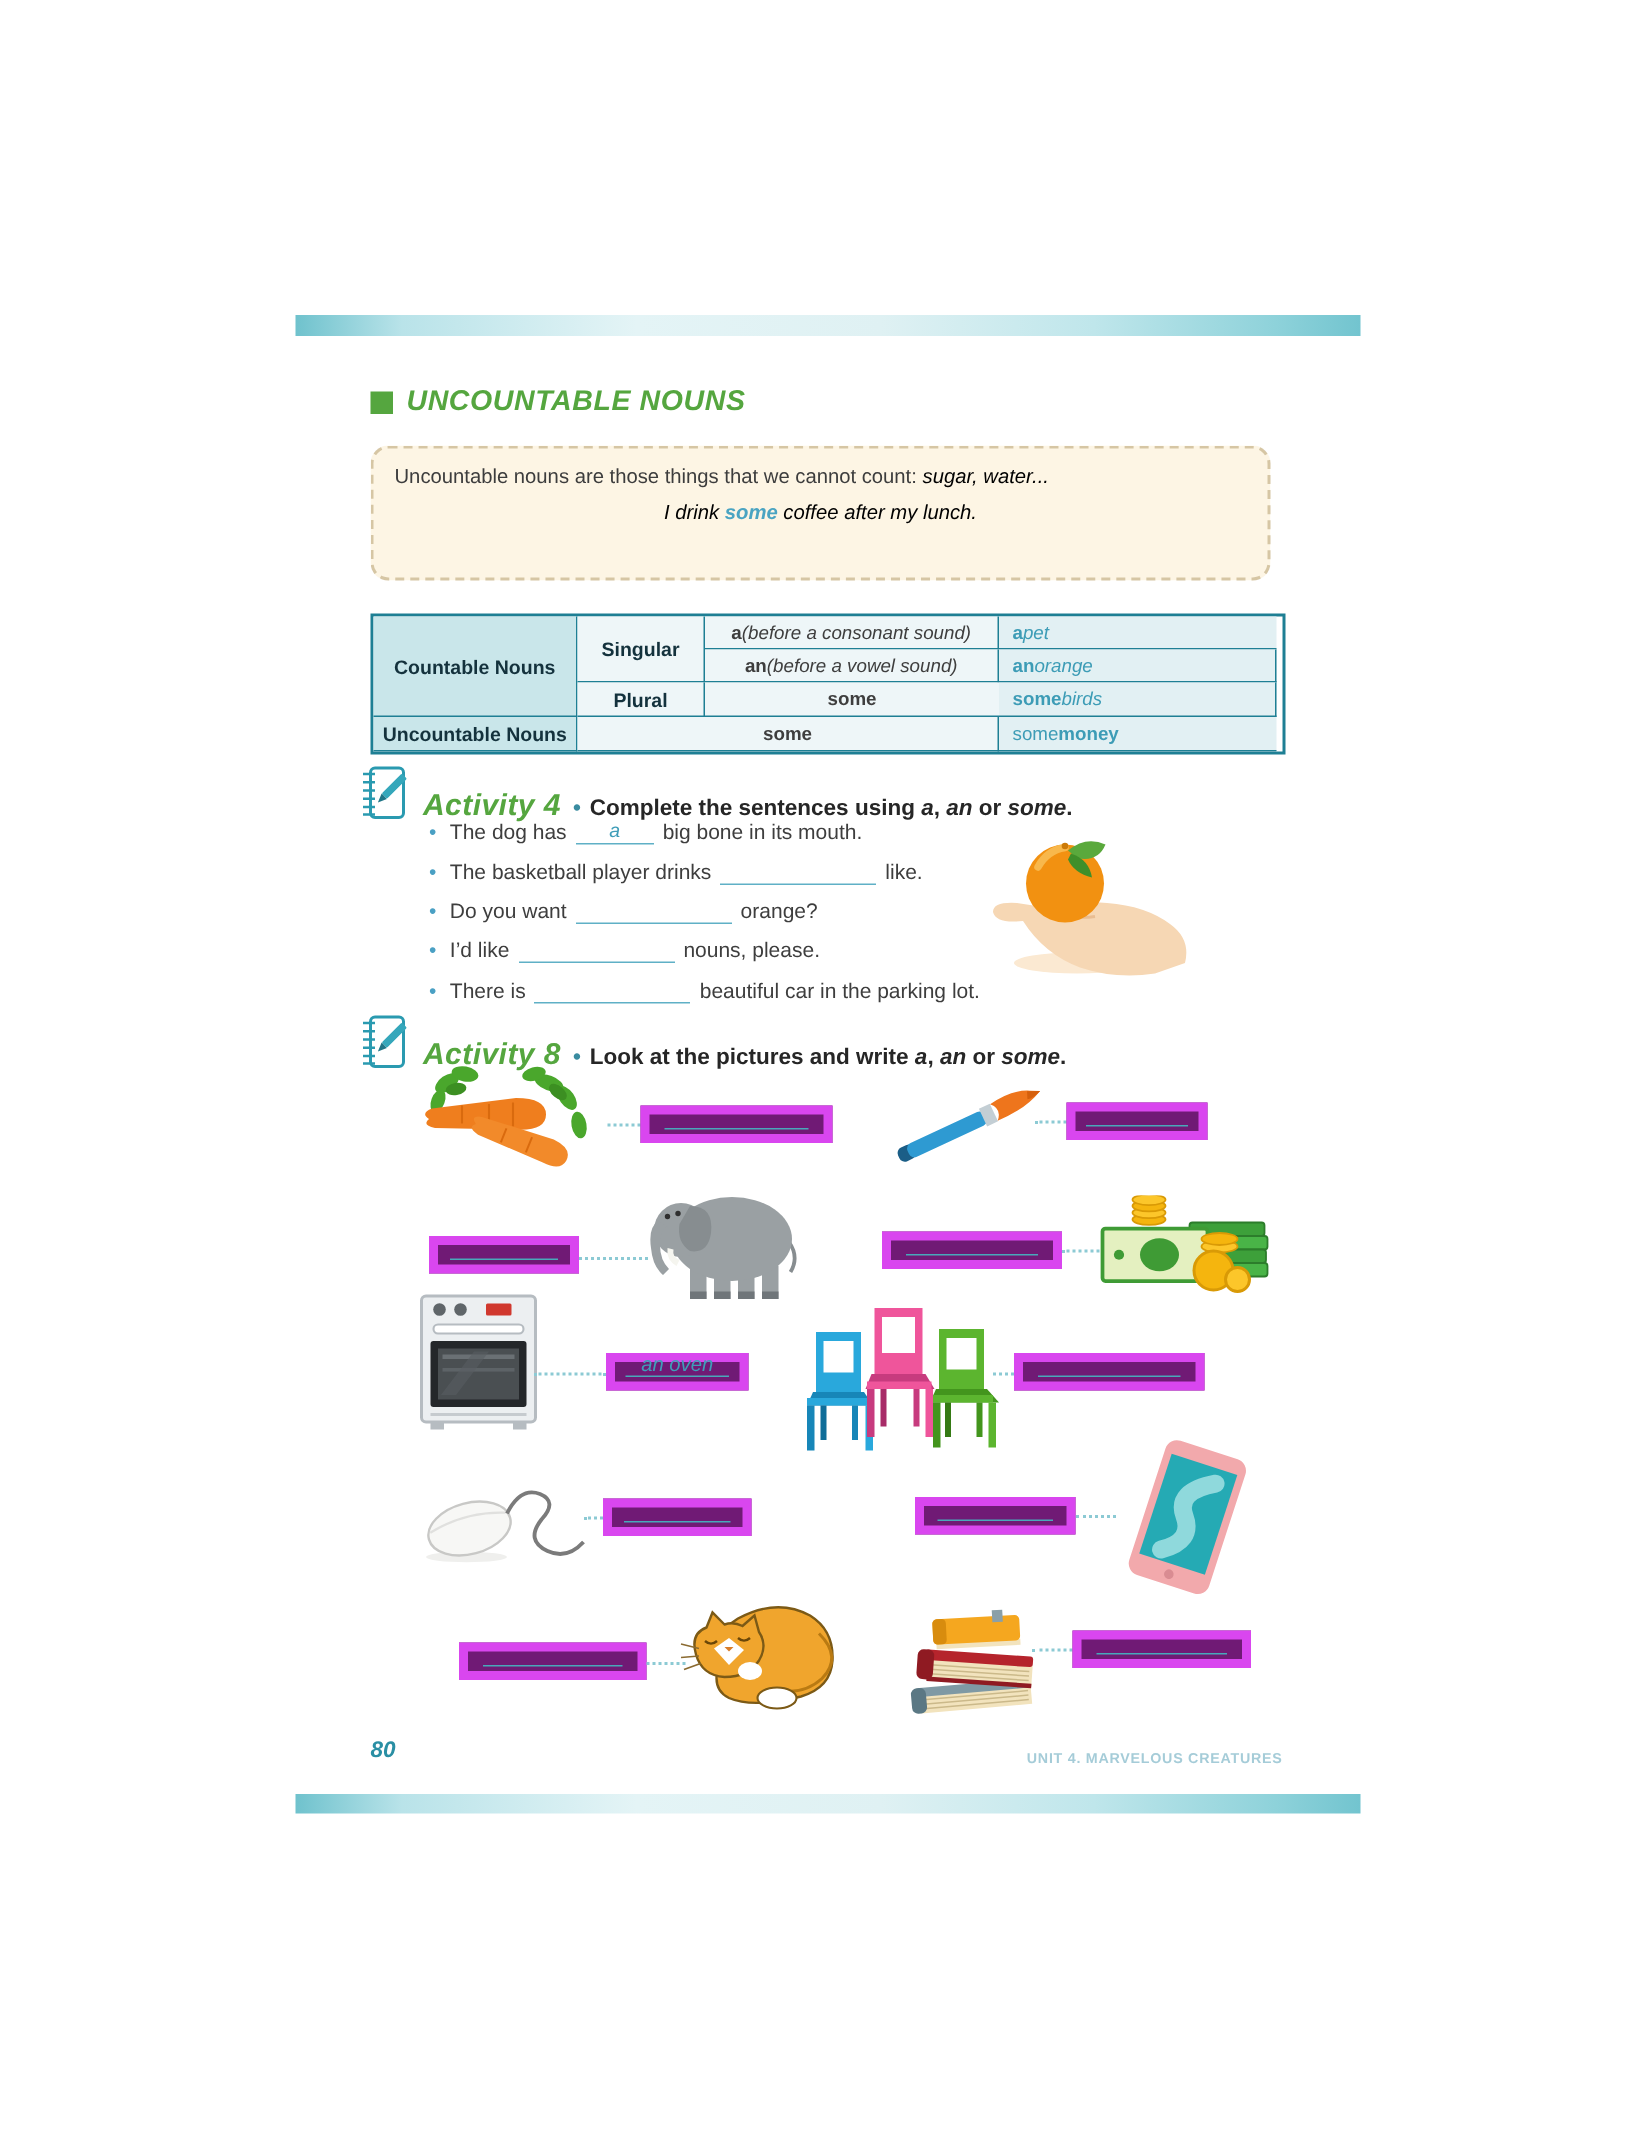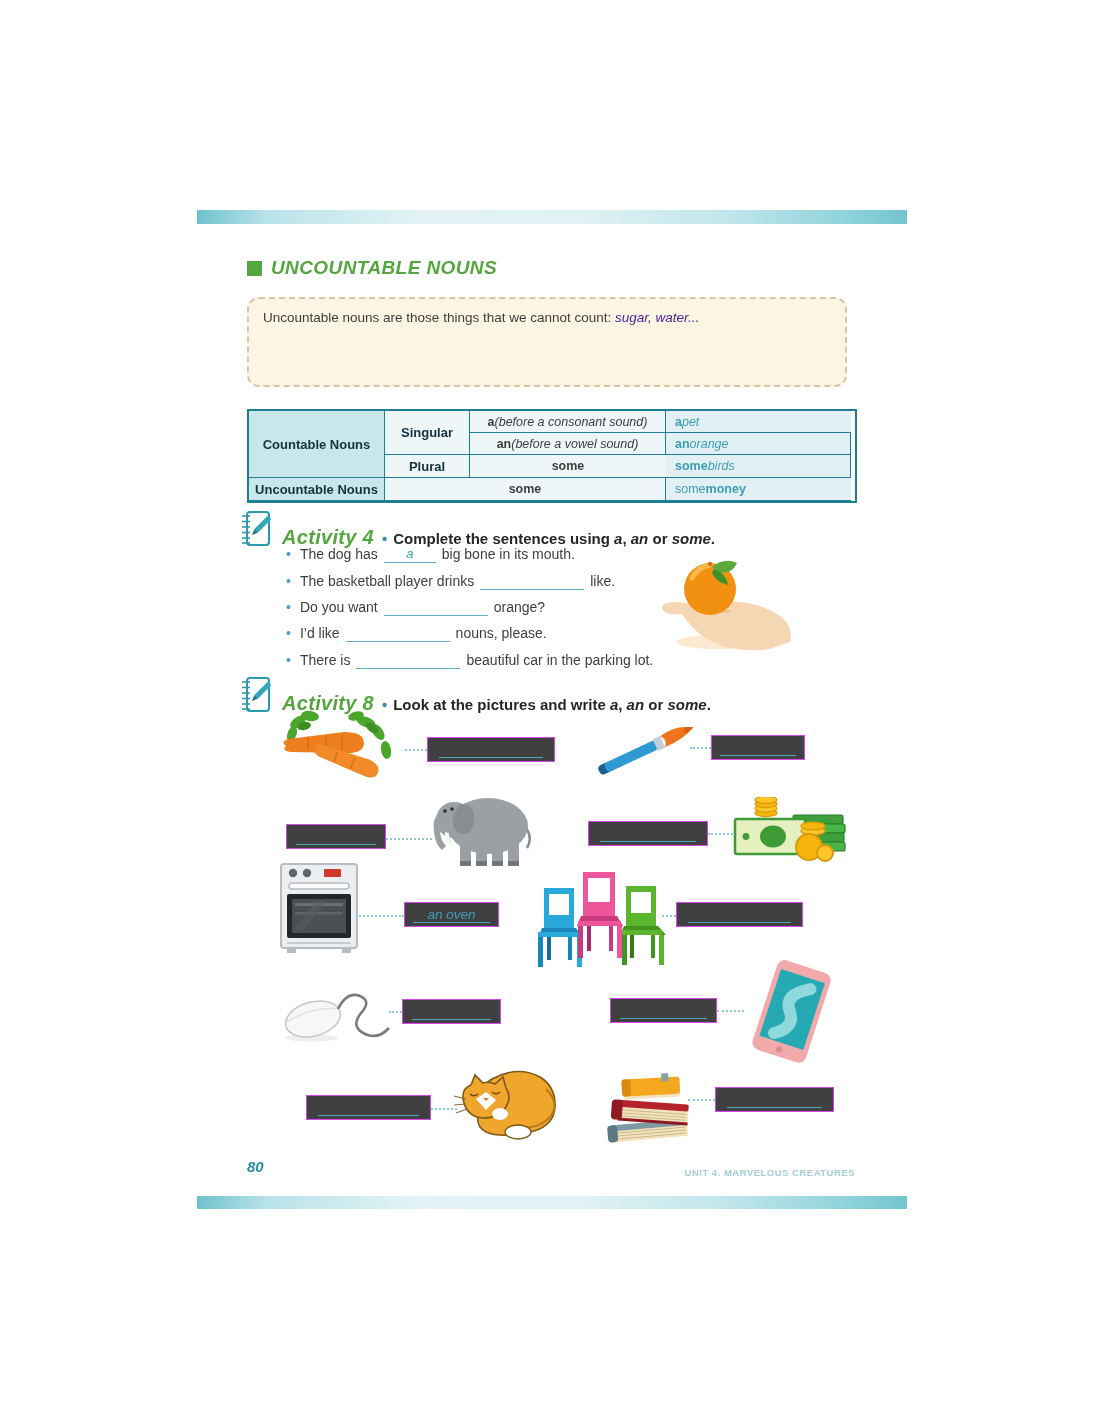--- a/index.html
+++ b/index.html
@@ -14,21 +14,21 @@
   .sec-head{position:absolute;left:247px;top:257px;display:flex;align-items:center;}
   .sec-square{width:15px;height:15px;background:#55a63f;margin-right:9px;}
   .sec-title{font-size:19px;font-weight:bold;font-style:italic;color:#55a63f;letter-spacing:.4px;}
 
   
   .info-box{position:absolute;left:247px;top:297px;width:600px;height:90px;box-sizing:border-box;
             background:#fdf5e4;border:2px dashed #d6c6a4;border-radius:12px;padding:11px 14px;
             font-size:13.5px;color:#3d3d3d;}
   .info-box p{margin:0 0 9px 0;}
   .info-box .center{text-align:center;margin-bottom:0;}
-  .blue{color:#4c1d95;font-style:italic;}
+  .blue{color:#000000;font-style:italic;}
   .blue-b{color:#4aa4c2;font-style:italic;font-weight:bold;}
   .bi{font-weight:bold;font-style:italic;color:#1d1d1d;}
   .b{font-weight:bold;color:#1d1d1d;}
 
   
   .gtable{position:absolute;left:247px;top:409px;width:606px;display:grid;
           grid-template-columns:136px 85px 196px 185px;grid-template-rows:22px 22px 23px 23px;
           border:2px solid #1e7f94;box-sizing:content-box;font-size:12.5px;}
   .gc{border-right:1.5px solid #1e7f94;border-bottom:1.5px solid #1e7f94;display:flex;
       align-items:center;justify-content:center;box-sizing:border-box;background:#eef6f8;}
@@ -51,22 +51,22 @@
   .act-instr .kw{font-weight:800;font-style:italic;}
 
   
   .sentences{position:absolute;left:286px;top:541px;font-size:14px;color:#3e3e3e;}
   .sline{height:26.4px;display:flex;align-items:center;}
   .sbullet{color:#4aa0c4;margin-right:9px;font-size:14px;}
   .sblank{display:inline-block;border-bottom:1.6px solid #5fb0c6;height:17px;margin:0 6px;
           text-align:center;color:#3f9db8;font-style:italic;font-size:13px;line-height:17px;}
 
   
-  .abox{position:absolute;height:25px;box-sizing:border-box;border:1px solid #d946ef;
-        background:#404040;}
+  .abox{position:absolute;height:25px;box-sizing:border-box;border:6px solid #d946ef;
+        background:#701a75;}
   .aline{position:absolute;left:9%;right:9%;bottom:3px;border-bottom:1.6px solid #49a8ba;}
   .aval{position:absolute;left:0;right:0;bottom:4px;text-align:center;color:#3f9db8;
         font-style:italic;font-size:13.5px;}
   .dot-line{position:absolute;height:0;border-top:2px dotted #8ccad4;}
 
   .art{position:absolute;}
 
   
   .page-num{position:absolute;left:247px;top:1158px;font-size:15px;font-weight:bold;
             font-style:italic;color:#2a8fa4;}
@@ -80,20 +80,21 @@
 
   <div class="bar top"></div>
 
   <div class="sec-head">
     <span class="sec-square"></span>
     <span class="sec-title">UNCOUNTABLE NOUNS</span>
   </div>
 
   <div class="info-box">
     <p><span>Uncountable nouns are those things that we cannot count: </span><span class="blue">sugar, water...</span></p>
+    <p class="center"><span class="blue">I drink </span><span class="blue-b">some</span><span class="blue"> coffee after my lunch.</span></p>
   </div>
 
   <div class="gtable">
     <div class="gc lab r-c">Countable Nouns</div>
     <div class="gc mid r-s">Singular</div>
     <div class="gc" style="grid-row:1;grid-column:3;">
         <span class="bb">a</span>
         <span class="it"> (before a consonant sound)</span>
       </div>
     <div class="gc ex" style="grid-row:1;grid-column:4;">

